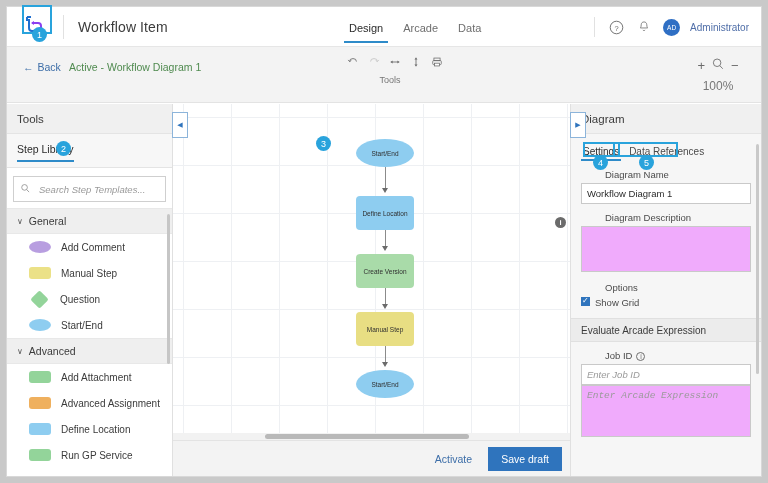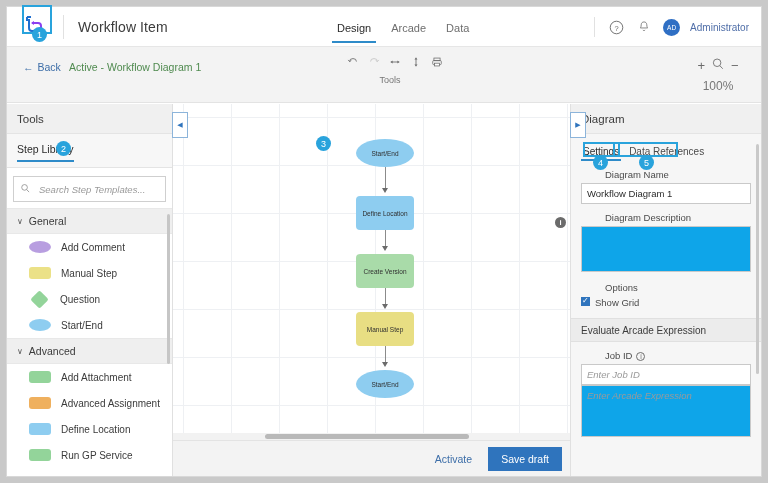--- a/index.html
+++ b/index.html
@@ -17,21 +17,21 @@
          border:1px solid #d8d8d8; overflow:hidden; }
 
   
   .topbar { height:40px; background:#ffffff; border-bottom:1px solid #e6e6e6;
             display:flex; align-items:center; position:relative; }
   .logo-wrap { width:56px; height:40px; display:flex; align-items:center; justify-content:center; }
   .logo { width:24px; height:24px; position:relative; }
   .logo svg { display:block; }
   .topbar-divider { width:1px; height:24px; background:#e1e1e1; }
   .app-title { font-size:14px; color:#3c3c3c; margin-left:14px; letter-spacing:.1px; }
-  .nav { position:absolute; left:328px; top:0; height:40px; display:flex; align-items:center; gap:16px; }
+  .nav { position:absolute; left:340px; top:0; height:40px; display:flex; align-items:center; gap:16px; }
   .nav-item { font-size:11px; color:#6e6e6e; padding:12px 2px 11px; position:relative; cursor:pointer; }
   .nav-item.active { color:#2b2b2b; }
   .nav-item.active::after { content:""; position:absolute; left:-3px; right:-3px; bottom:2px;
                             height:2px; background:#2e8bc9; }
   .topbar-right { position:absolute; right:8px; top:0; height:40px; display:flex; align-items:center; gap:10px; }
   .vdiv { width:1px; height:20px; background:#e1e1e1; margin-right:2px; }
   .icon-btn { width:18px; height:18px; display:flex; align-items:center; justify-content:center; cursor:pointer; }
   .avatar { width:17px; height:17px; border-radius:50%; background:#2f6fc4; color:#fff;
             font-size:6.5px; display:flex; align-items:center; justify-content:center; letter-spacing:.2px; }
   .user-name { font-size:10px; color:#4f6ea8; margin-right:4px; }
@@ -118,23 +118,23 @@
   .rp-body { position:absolute; left:0; right:0; top:30px; bottom:0; background:#f6f6f6; overflow:hidden; }
   .rp-tabs { display:flex; align-items:center; gap:6px; padding:10px 10px 0 10px; }
   .rp-tab { font-size:10px; color:#2b2b2b; padding:2px 2px 4px; position:relative; cursor:pointer; }
   .rp-tab.active::after { content:""; position:absolute; left:0; right:0; bottom:0; height:2px; background:#2e8bc9; }
   .rp-tab.inactive { color:#4a4a4a; }
   .field { padding:0 10px; }
   .field-label { font-size:9.5px; color:#4b4b4b; margin:8px 0 3px;padding-left:24px; }
   .txt { width:100%; height:21px; border:1px solid #c9c9c9; background:#fff; font-size:9.5px;
          color:#2b2b2b; padding:0 5px; outline:0; font-family:"Liberation Sans", sans-serif; }
   .txt::placeholder { color:#9a9a9a; font-style:italic; }
-  .area { width:100%; height:46px; border:1px solid #c9c9c9; background:#0ea5e9; resize:none;
+  .area { width:100%; height:46px; border:1px solid #c9c9c9; background:#f0abfc; resize:none;
           font-size:9.5px; color:#2b2b2b; padding:4px 5px; outline:0;
-          font-family:Liberation Sans, sans-serif; }
+          font-family:Liberation Mono, monospace; }
   .area::placeholder { color:#9a9a9a; font-style:italic; }
   .opt-row { display:flex; align-items:flex-start; gap:5px; margin-top:4px; }
   .cb { width:9px; height:9px; border:1px solid #2f74bd; background:#2f74bd; position:relative; flex:none; }
   .cb::after { content:"✓"; position:absolute; left:0px; top:-2px; font-size:8px; color:#fff; line-height:10px; }
   .cb-label { font-size:9.5px; color:#4b4b4b; }
   .section-head { margin-top:10px; height:24px; background:#ececec; border-top:1px solid #e0e0e0;
                   border-bottom:1px solid #e0e0e0; display:flex; align-items:center;
                   padding-left:10px; font-size:10px; color:#3b3b3b; }
   .info-i { display:inline-flex; width:9px; height:9px; border:1px solid #6f6f6f; border-radius:50%;
             font-size:7px; color:#6f6f6f; align-items:center; justify-content:center; margin-left:4px;

